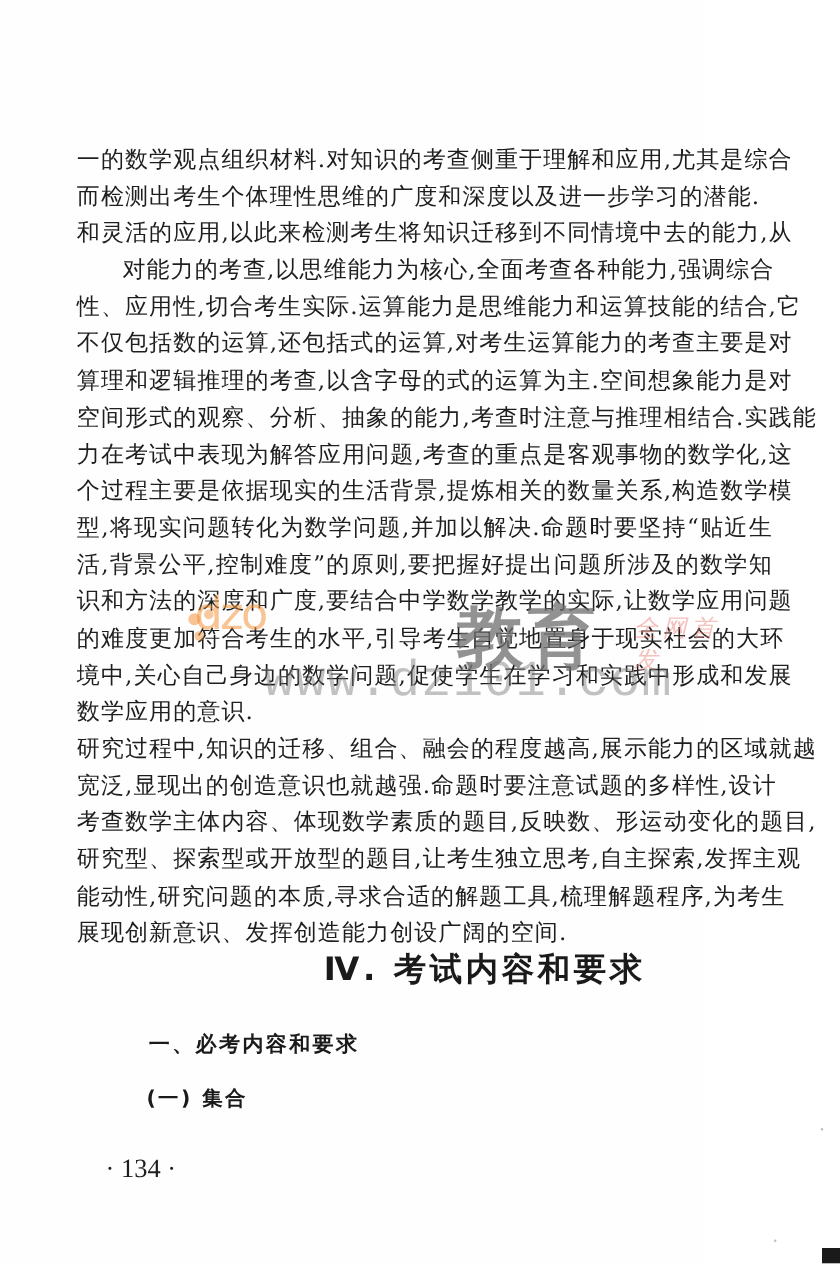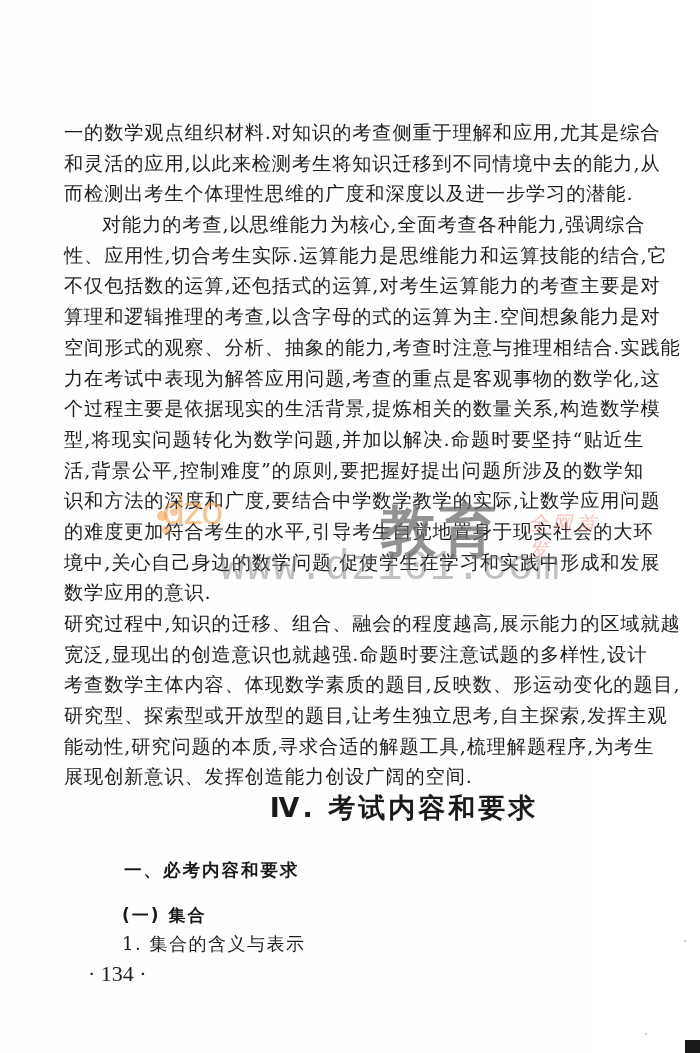--- a/index.html
+++ b/index.html
@@ -158,22 +158,22 @@
     .speck { position: absolute; width: 2px; height: 2px; background: #bbb; border-radius: 1px; }
   </style>
 </head>
 <body>
 
 <div class="page">
 
   <div class="body-text">
 
     <div class="line">一的数学观点组织材料.对知识的考查侧重于理解和应用,尤其是综合</div>
+    <div class="line last">而检测出考生个体理性思维的广度和深度以及进一步学习的潜能.</div>
     <div class="line">和灵活的应用,以此来检测考生将知识迁移到不同情境中去的能力,从</div>
-    <div class="line last">而检测出考生个体理性思维的广度和深度以及进一步学习的潜能.</div>
 
     <div class="line indent">对能力的考查,以思维能力为核心,全面考查各种能力,强调综合</div>
     <div class="line">性、应用性,切合考生实际.运算能力是思维能力和运算技能的结合,它</div>
     <div class="line">不仅包括数的运算,还包括式的运算,对考生运算能力的考查主要是对</div>
     <div class="line">算理和逻辑推理的考查,以含字母的式的运算为主.空间想象能力是对</div>
     <div class="line">空间形式的观察、分析、抽象的能力,考查时注意与推理相结合.实践能</div>
     <div class="line">力在考试中表现为解答应用问题,考查的重点是客观事物的数学化,这</div>
     <div class="line">个过程主要是依据现实的生活背景,提炼相关的数量关系,构造数学模</div>
     <div class="line">型,将现实问题转化为数学问题,并加以解决.命题时要坚持“贴近生</div>
     <div class="line">活,背景公平,控制难度”的原则,要把握好提出问题所涉及的数学知</div>
@@ -198,19 +198,18 @@
     </svg>
     <div class="wm-logo">dzo</div>
     <div class="wm-cn">教育</div>
     <div class="wm-slogan">全网首发</div>
     <div class="wm-url">www.dz101.com</div>
   </div>
 
   <div class="section-title">Ⅳ. 考试内容和要求</div>
   <div class="h2">一、必考内容和要求</div>
   <div class="h3">(一) 集合</div>
-  <div class="item">1. 集合的含义与表示</div>
   <div class="page-number">· 134 ·</div>
 
   <div class="speck" style="left:684px;top:940px;"></div>
   <div class="speck" style="left:645px;top:1033px;"></div>
   <div class="corner-mark"></div>
 </div>
 
 </body></html>

